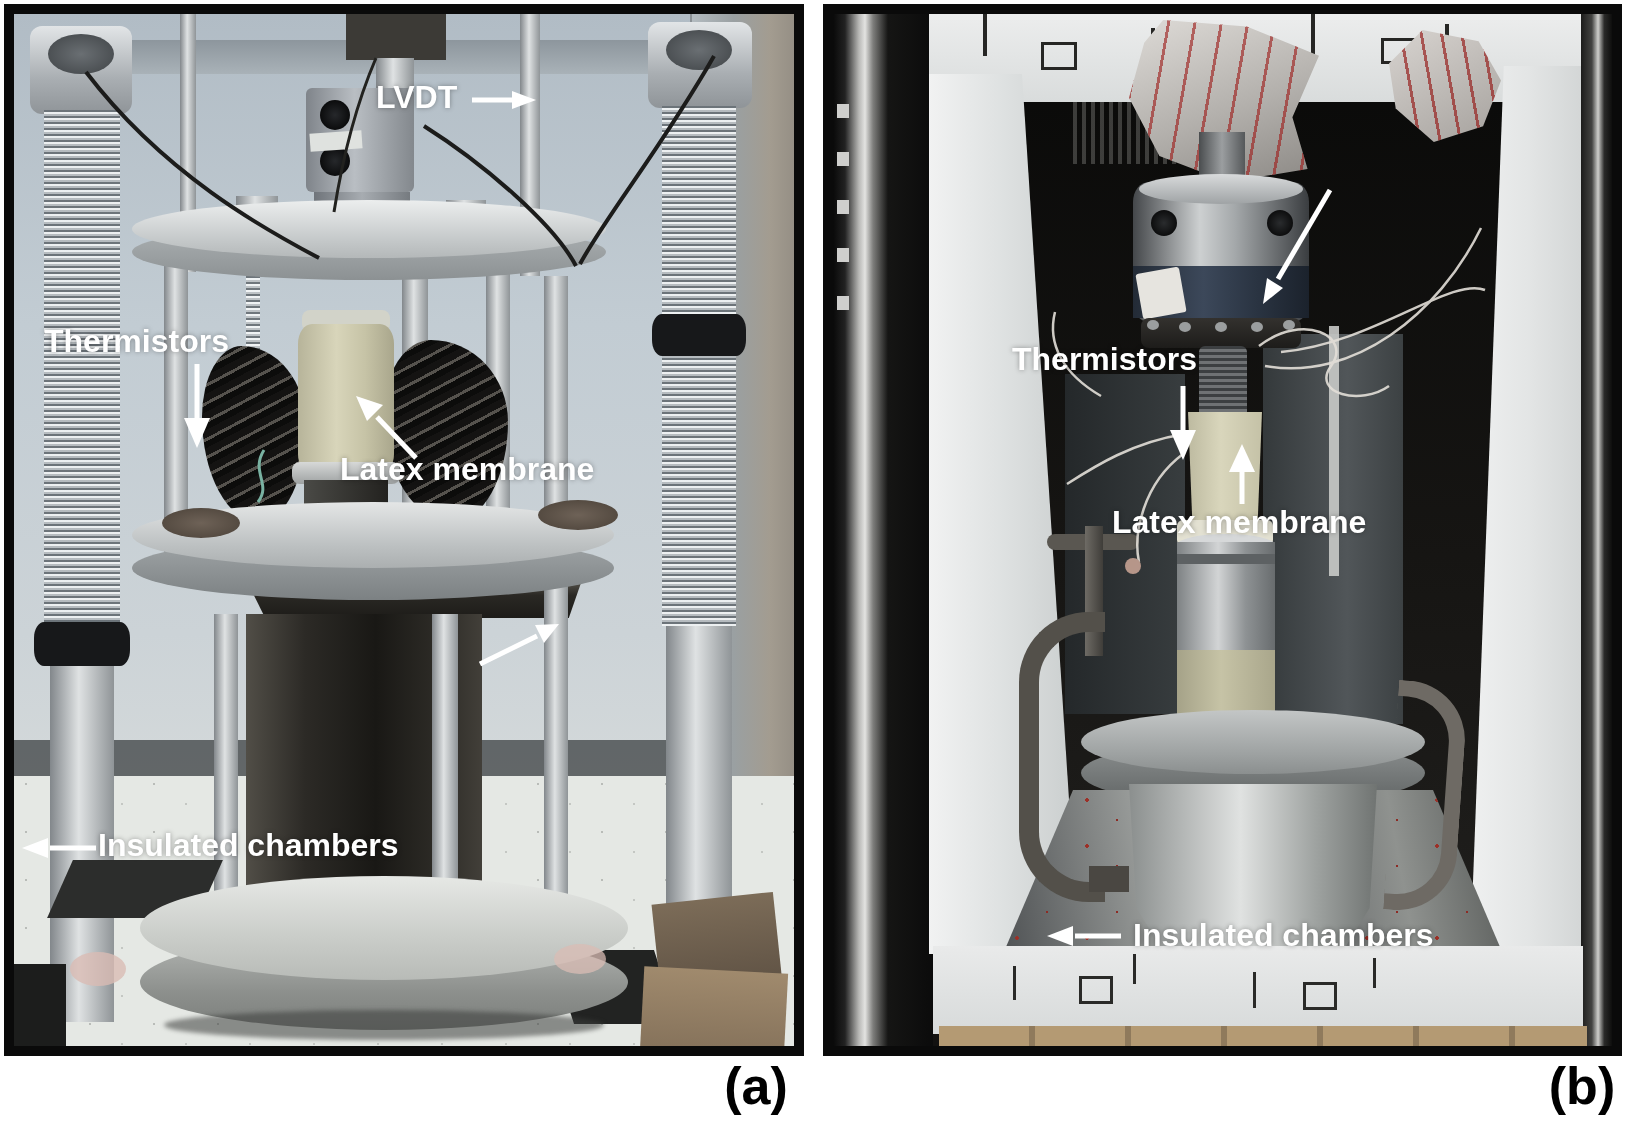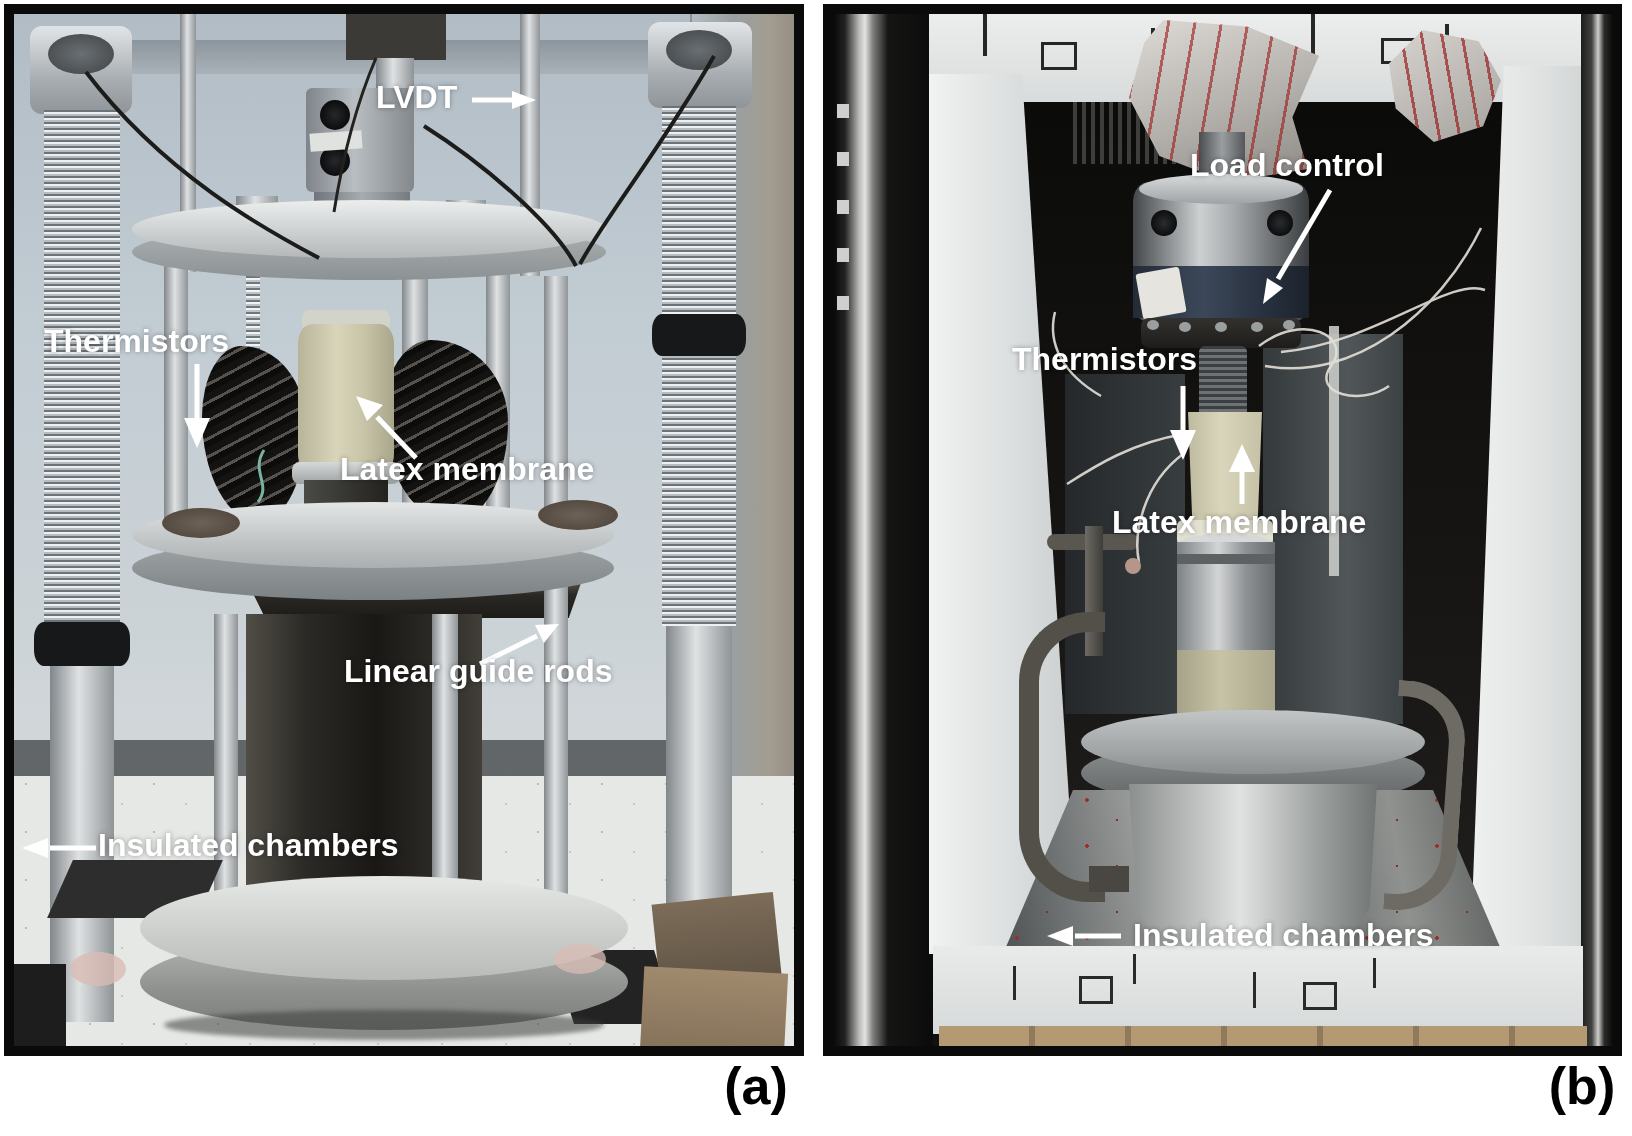--- a/index.html
+++ b/index.html
@@ -100,21 +100,20 @@
         <path d="M72,58 C150,160 250,215 305,244" stroke="#1c1c1b" stroke-width="4"></path>
         <path d="M410,112 C470,150 540,210 562,252" stroke="#1c1c1b" stroke-width="4"></path>
         <path d="M700,42 C650,130 590,205 566,250" stroke="#1c1c1b" stroke-width="4"></path>
         <path d="M362,44 C338,100 326,160 320,198" stroke="#22221f" stroke-width="3"></path>
         <path d="M250,436 C236,458 258,470 244,488" stroke="#79b2a2" stroke-width="3"></path>
       </svg>
 
       <div class="lbl" style="left:362px;top:66px;">LVDT</div>
       <div class="lbl" style="left:30px;top:310px;">Thermistors</div>
       <div class="lbl" style="left:326px;top:438px;">Latex membrane</div>
-      <div class="lbl" style="left:330px;top:640px;">Linear guide rods</div>
       <div class="lbl" style="left:84px;top:814px;">Insulated chambers</div>
 
       <svg class="arrows" width="780" height="1032">
         <g>
           <line x1="458" y1="86" x2="498" y2="86" stroke="#fff" stroke-width="5"></line>
           <polygon points="498,77 522,86 498,95" fill="#fff"></polygon>
         </g>
         <g>
           <line x1="183" y1="350" x2="183" y2="405" stroke="#fff" stroke-width="5"></line>
           <polygon points="170,404 196,404 183,434" fill="#fff"></polygon>
@@ -212,21 +211,20 @@
       <svg class="abs" width="779" height="1032" style="left:0;top:0;z-index:22;" fill="none" opacity="0.9">
         <path d="M426,332 C470,298 520,322 498,352 C478,380 528,392 556,372" stroke="#e3dfd8" stroke-width="2.5"></path>
         <path d="M432,352 C520,368 606,300 648,214" stroke="#e3dfd8" stroke-width="2.5"></path>
         <path d="M448,338 C540,330 618,262 652,276" stroke="#e3dfd8" stroke-width="2.5"></path>
         <path d="M352,420 C300,428 262,452 234,470" stroke="#e3dfd8" stroke-width="2.5"></path>
         <path d="M350,440 C310,470 300,520 306,548" stroke="#e3dfd8" stroke-width="2.5"></path>
         <path d="M268,382 C230,360 214,330 222,298" stroke="#e3dfd8" stroke-width="2.5"></path>
         <circle cx="300" cy="552" r="8" fill="#c5a193"></circle>
       </svg>
 
-      <div class="lbl" style="left:357px;top:134px;">Load control</div>
       <div class="lbl" style="left:179px;top:328px;">Thermistors</div>
       <div class="lbl" style="left:279px;top:491px;">Latex membrane</div>
       <div class="lbl" style="left:300px;top:904px;">Insulated chambers</div>
 
       <svg class="arrows" width="779" height="1032">
         <g>
           <line x1="497" y1="176" x2="445" y2="265" stroke="#fff" stroke-width="5"></line>
           <polygon points="430,290 450,274 434,264" fill="#fff"></polygon>
         </g>
         <g>

